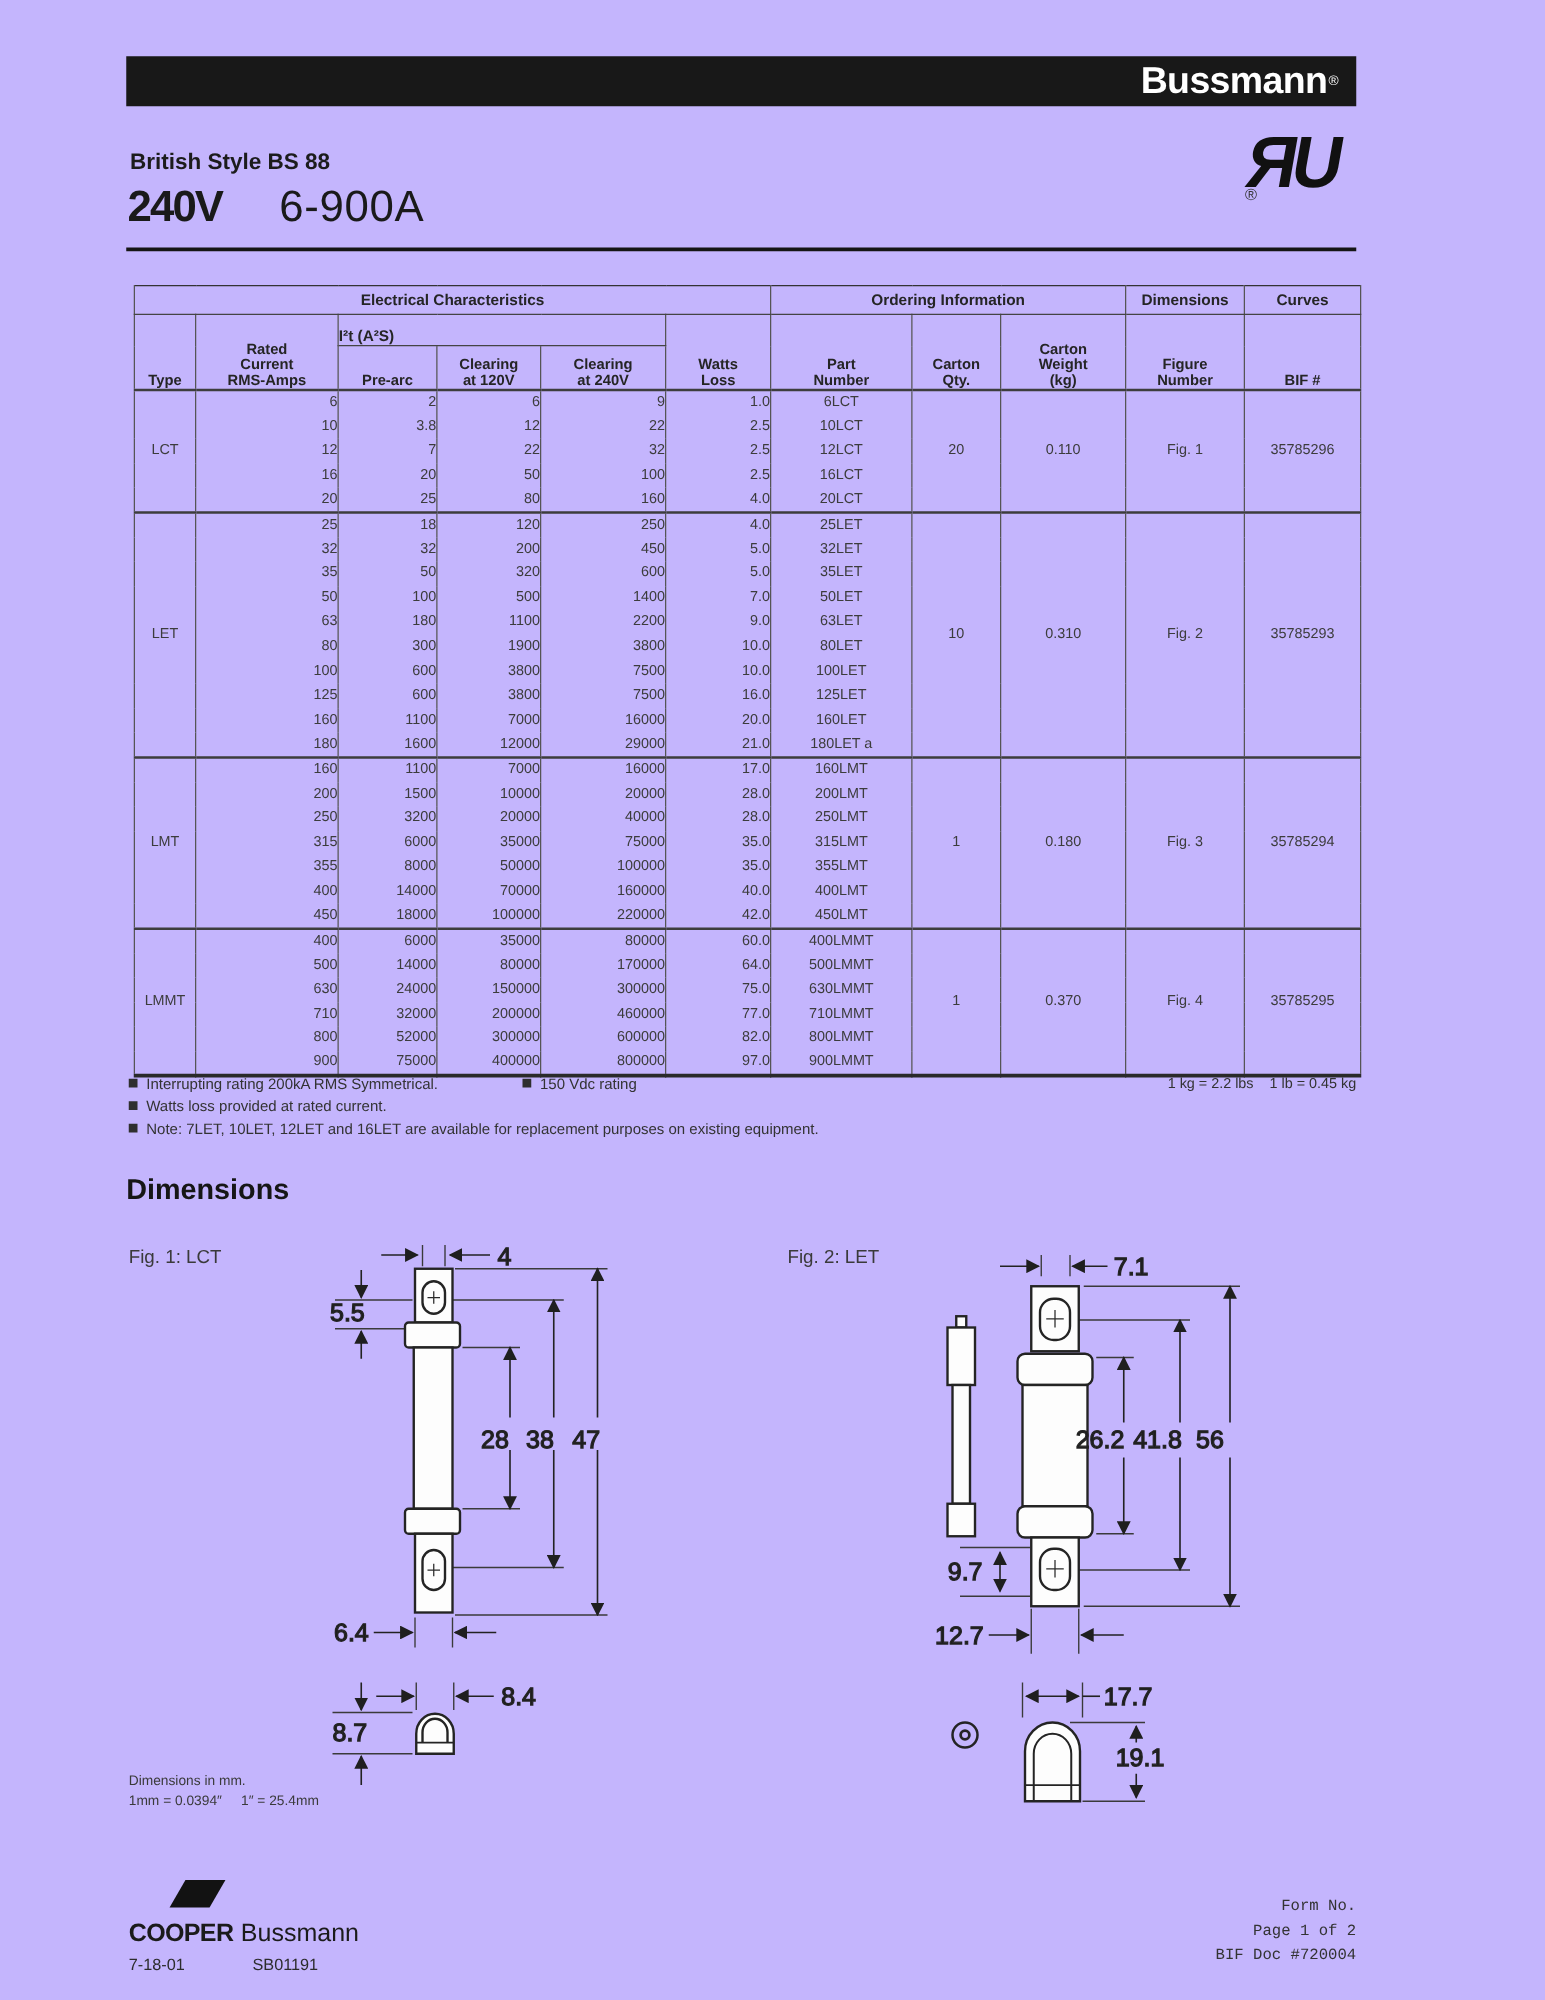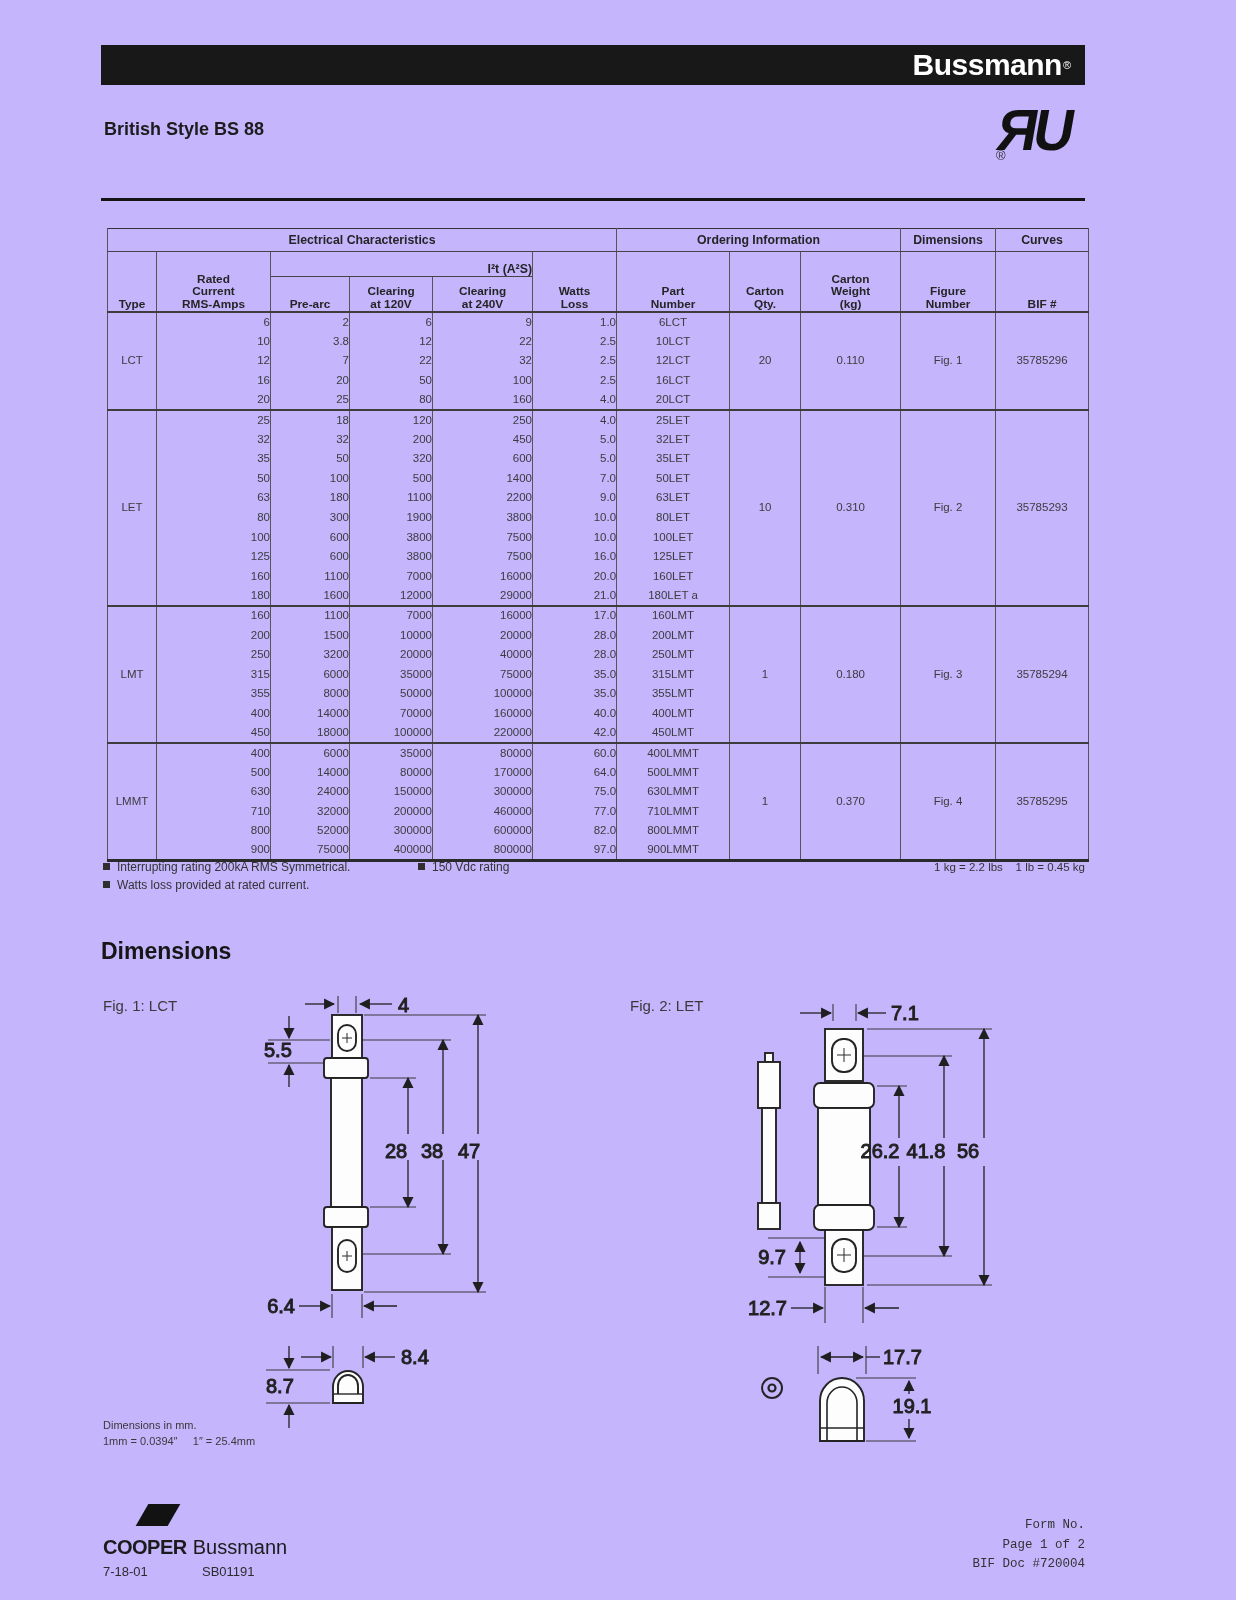--- a/index.html
+++ b/index.html
@@ -18,21 +18,21 @@
            transform:skewX(-10deg) scaleY(1.04);letter-spacing:-4px;line-height:1;}
   .ul-reg{position:absolute;left:996px;top:148px;font-size:13px;color:#333;}
   .title-rule{position:absolute;left:101px;top:198px;width:984px;height:3px;background:#151515;}
   
   .table-wrap{position:absolute;left:107px;top:228px;}
   table.fusetable{border-collapse:collapse;table-layout:fixed;width:981px;font-size:11.5px;color:#3c3c3c;
                   border:1.5px solid #333;border-bottom:3px solid #2a2a2a;}
   .fusetable th,.fusetable td{border-left:1px solid #555;border-right:1px solid #555;padding:0;overflow:hidden;}
   .fusetable th{font-weight:bold;color:#252525;}
   .th-group{font-size:12.3px;height:22px;text-align:center;border-bottom:1.2px solid #444;}
-  .th-i2t{font-size:12.3px;height:24px;text-align:right;vertical-align:bottom;padding-bottom:3px;
+  .th-i2t{font-size:12.3px;height:24px;text-align:left;vertical-align:bottom;padding-bottom:3px;
           border-bottom:1.2px solid #444;}
   .th-col{font-size:11.8px;line-height:12.8px;white-space:pre-line;text-align:center;
           vertical-align:bottom;padding-bottom:4px;height:34px;}
   .fusetable tbody tr{height:19.6px;}
   .fusetable tbody td{line-height:1;}
   tr.group-start td{border-top:2px solid #3d3d3d;}
   .c-type{text-align:center;padding-left:6px;vertical-align:middle;}
   .c-rated{text-align:right;padding-right:44px;}
   .c-prearc{text-align:right;padding-right:26px;}
   .c-c120{text-align:right;padding-right:16px;}
@@ -71,20 +71,24 @@
 
 <div class="page">
 
   <div class="brand-bar">
     <span class="brand">Bussmann</span>
       <span class="reg">®</span>
   </div>
   <div class="ul-mark">ЯU</div>
   <div class="ul-reg">®</div>
   <div class="subtitle">British Style BS 88</div>
+  <div class="big-title">
+    <span class="v">240V</span>
+    <span class="a">6-900A</span>
+  </div>
   <div class="title-rule"></div>
 
   <div class="table-wrap">
     <table class="fusetable">
       <colgroup>
         <col style="width:49px">
           <col style="width:114px">
           <col style="width:79px">
           <col style="width:83px">
         <col style="width:100px">
@@ -380,20 +384,23 @@
 
   <div class="notes">
     <div class="note-line">
       <span class="sq"></span><span>Interrupting rating 200kA RMS Symmetrical.</span>
       <span class="note-b2"><span class="sq"></span><span>150 Vdc rating</span></span>
       <span class="conv">1 kg = 2.2 lbs    1 lb = 0.45 kg</span>
     </div>
     <div class="note-line">
       <span class="sq"></span><span>Watts loss provided at rated current.</span>
     </div>
+    <div class="note-line">
+      <span class="sq"></span><span>Note: 7LET, 10LET, 12LET and 16LET are available for replacement purposes on existing equipment.</span>
+    </div>
   </div>
 
   <div class="dim-heading">Dimensions</div>
   <div class="fig-label fig1-label">Fig. 1: LCT</div>
   <div class="fig-label fig2-label">Fig. 2: LET</div>
 
   <svg class="drawings" width="1236" height="490" viewBox="0 980 1236 490">
     <defs>
       <marker id="ah" viewBox="0 0 10 10" refX="9" refY="5" markerWidth="8.5" markerHeight="8.5" orient="auto-start-reverse">
           <path d="M0,0 L10,5 L0,10 z" fill="#1f1f1f"></path>

